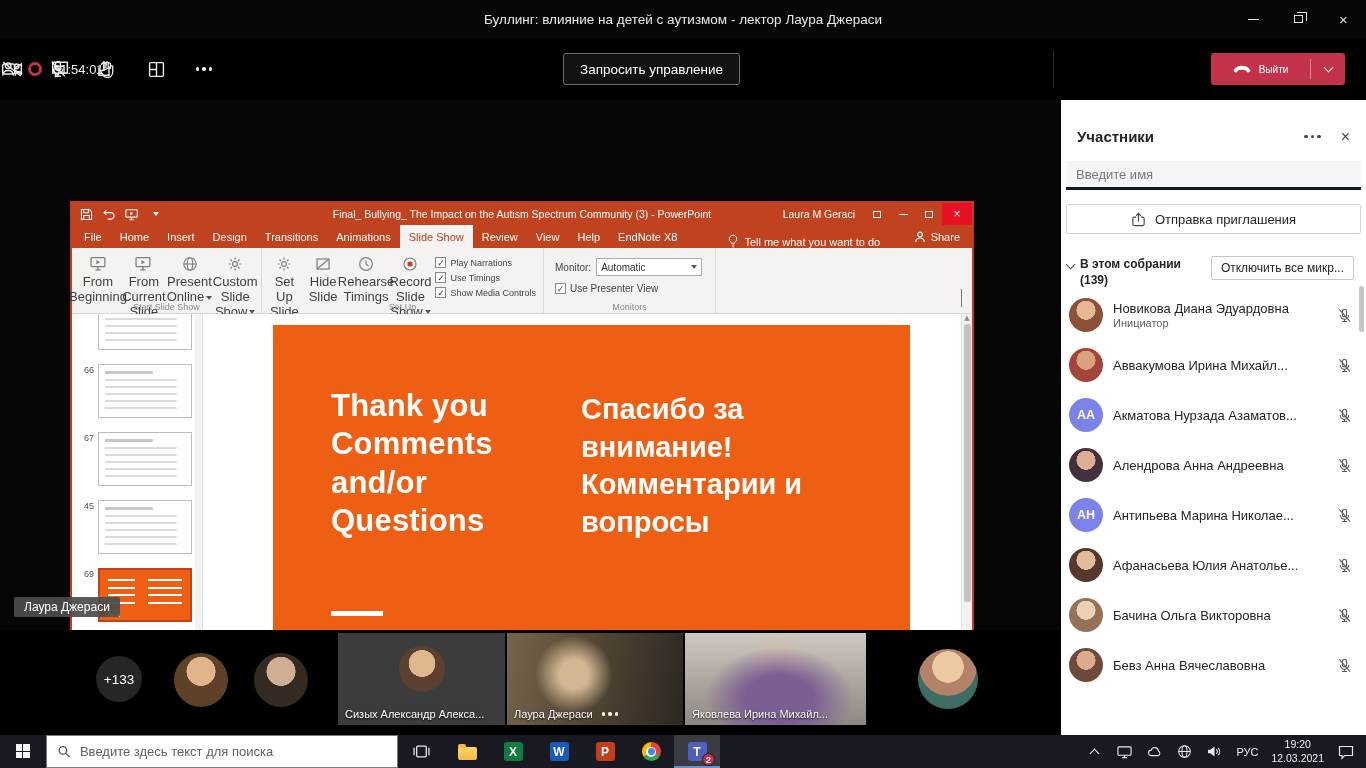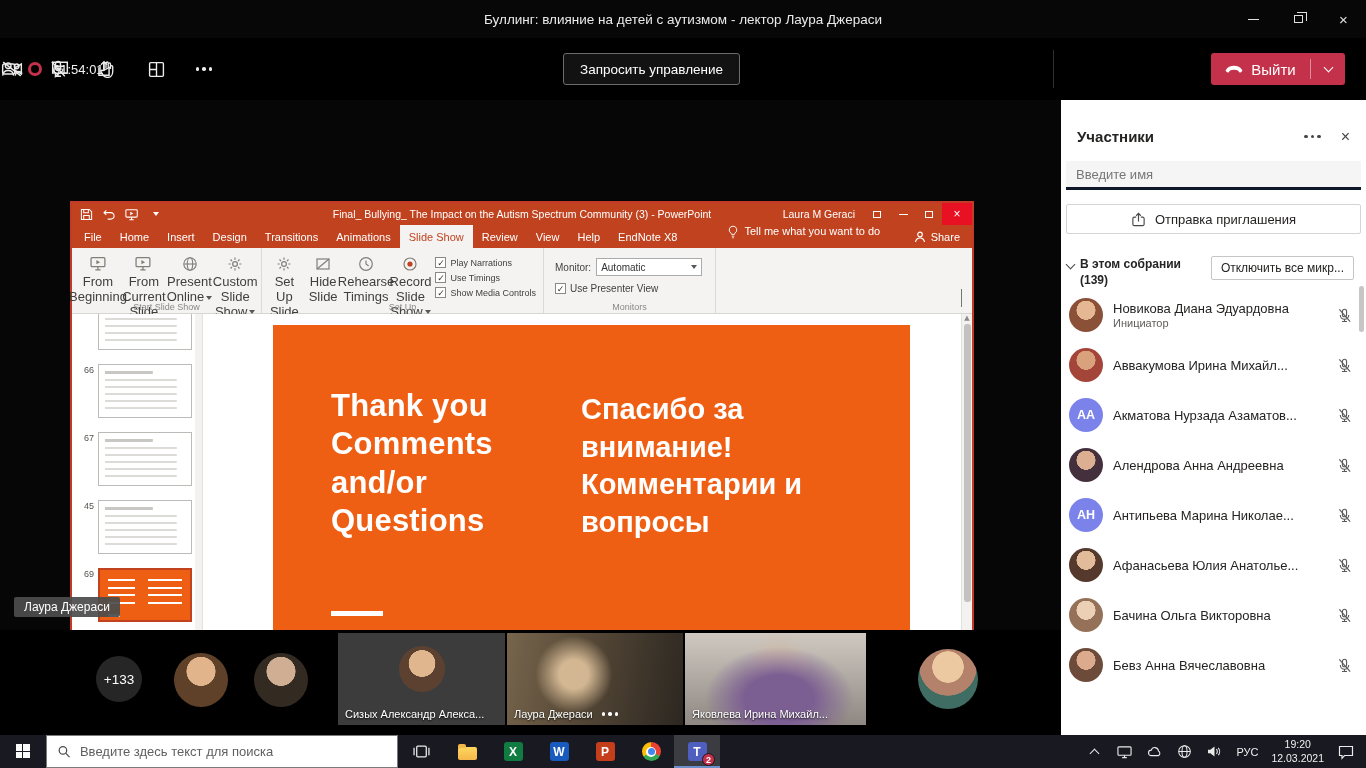--- a/index.html
+++ b/index.html
@@ -21,21 +21,21 @@
   .timer{position:absolute;left:53px;top:24px;font-size:13px;color:#f0f0f0}
   .reqctl{position:absolute;left:563px;top:15px;height:32px;padding:0 16px;background:#121212;border:1px solid #6b6b6b;border-radius:3px;color:#fff;font-size:13.5px;display:flex;align-items:center}
   .mbrow{position:absolute;top:19px;display:flex;gap:24px;align-items:center}
   .mbrow.g1{left:808}
   .mbrow.g2{left:1078;gap:22px}
   .mbic{width:24px;height:24px;display:flex;align-items:center;justify-content:center;color:#ececec}
   .mbdiv{position:absolute;left:1053px;top:12px;width:1px;height:38px;background:#2e2e2e}
   .dots{display:inline-flex;gap:3px;align-items:center}
   .dots i{width:3.5px;height:3.5px;border-radius:50%;background:currentColor}
   .leave{position:absolute;left:1211px;top:15px;width:134px;height:32px;background:#c4314b;border-radius:3px;display:flex;align-items:center;color:#fff}
-  .leave-main{flex:1;display:flex;align-items:center;justify-content:center;gap:8px;font-size:15px}
+  .leave-main{flex:1;display:flex;align-items:center;justify-content:center;gap:8px;font-size:10px}
   .leave-sep{width:1px;height:20px;background:rgba(255,255,255,.45)}
   .leave-caret{width:34px;display:flex;align-items:center;justify-content:center}
   .chevdown{width:7px;height:7px;border-right:1.6px solid currentColor;border-bottom:1.6px solid currentColor;transform:rotate(45deg);margin-top:-3px}
   .chevup{width:7px;height:7px;border-right:1.6px solid currentColor;border-bottom:1.6px solid currentColor;transform:rotate(-135deg);margin-top:3px}
 
   
   .stage{position:absolute;left:0;top:100px;width:1061px;height:530px;background:#060606}
   .ppt{position:absolute;left:72px;top:103px;width:900px;height:529px;background:#fff;color:#444;outline:2px solid #c43a28}
   .ppt-title{height:22px;background:#c0421f;display:flex;align-items:center;color:#fff;position:relative}
   .qat{display:flex;align-items:center;gap:9px;padding-left:7px;z-index:1}
@@ -44,21 +44,21 @@
   .ptright{margin-left:auto;display:flex;align-items:center;height:22px;z-index:1}
   .acct{font-size:10.5px;margin-right:9px}
   .ptbtn{width:26px;height:22px;display:flex;align-items:center;justify-content:center;color:#fff;font-size:12px}
   .ptclose{width:30px;background:#e81123}
   .pico-min{width:9px;height:1px;background:#fff}
   .pico-max{width:8px;height:7px;border:1px solid #fff}
 
   .ppt-tabs{height:23px;background:#c0421f;display:flex;align-items:stretch;color:#fff;font-size:11px;padding-left:3px}
   .ptab{padding:0 9px;display:flex;align-items:center}
   .ptab.active{background:#f4f3f2;color:#c0421f}
-  .tellme{display:flex;align-items:flex-start;gap:6px;margin-left:42px;font-size:11px}
+  .tellme{display:flex;align-items:flex-end;gap:6px;margin-left:42px;font-size:11px}
   .pshare{margin-left:auto;margin-right:12px;display:flex;align-items:center;gap:5px;font-size:11px}
 
   .ppt-ribbon{height:66px;background:#f4f3f2;border-bottom:1px solid #d8d6d2;display:flex;position:relative;color:#444}
   .rgroup{position:relative;display:flex;align-items:flex-start;padding:3px 3px 13px;border-right:1px solid #dcdad6}
   .rgl{position:absolute;bottom:1px;left:0;right:0;text-align:center;font-size:9px;color:#8a8884}
   .rbtn{display:flex;flex-direction:column;align-items:center;gap:2px;width:46px;padding-top:3px;text-align:center;font-size:13px;line-height:1.15;color:#3f3f3c}
   .g2 .rbtn{width:47px}
   .ric{height:19px;display:flex;align-items:center;color:#827f79}
   .tri{display:inline-block;width:0;height:0;border-left:3.5px solid transparent;border-right:3.5px solid transparent;border-top:4px solid #5a5855;vertical-align:middle;margin-left:2px}
   .rchecks{display:flex;flex-direction:column;gap:4px;padding:6px 4px 0}

